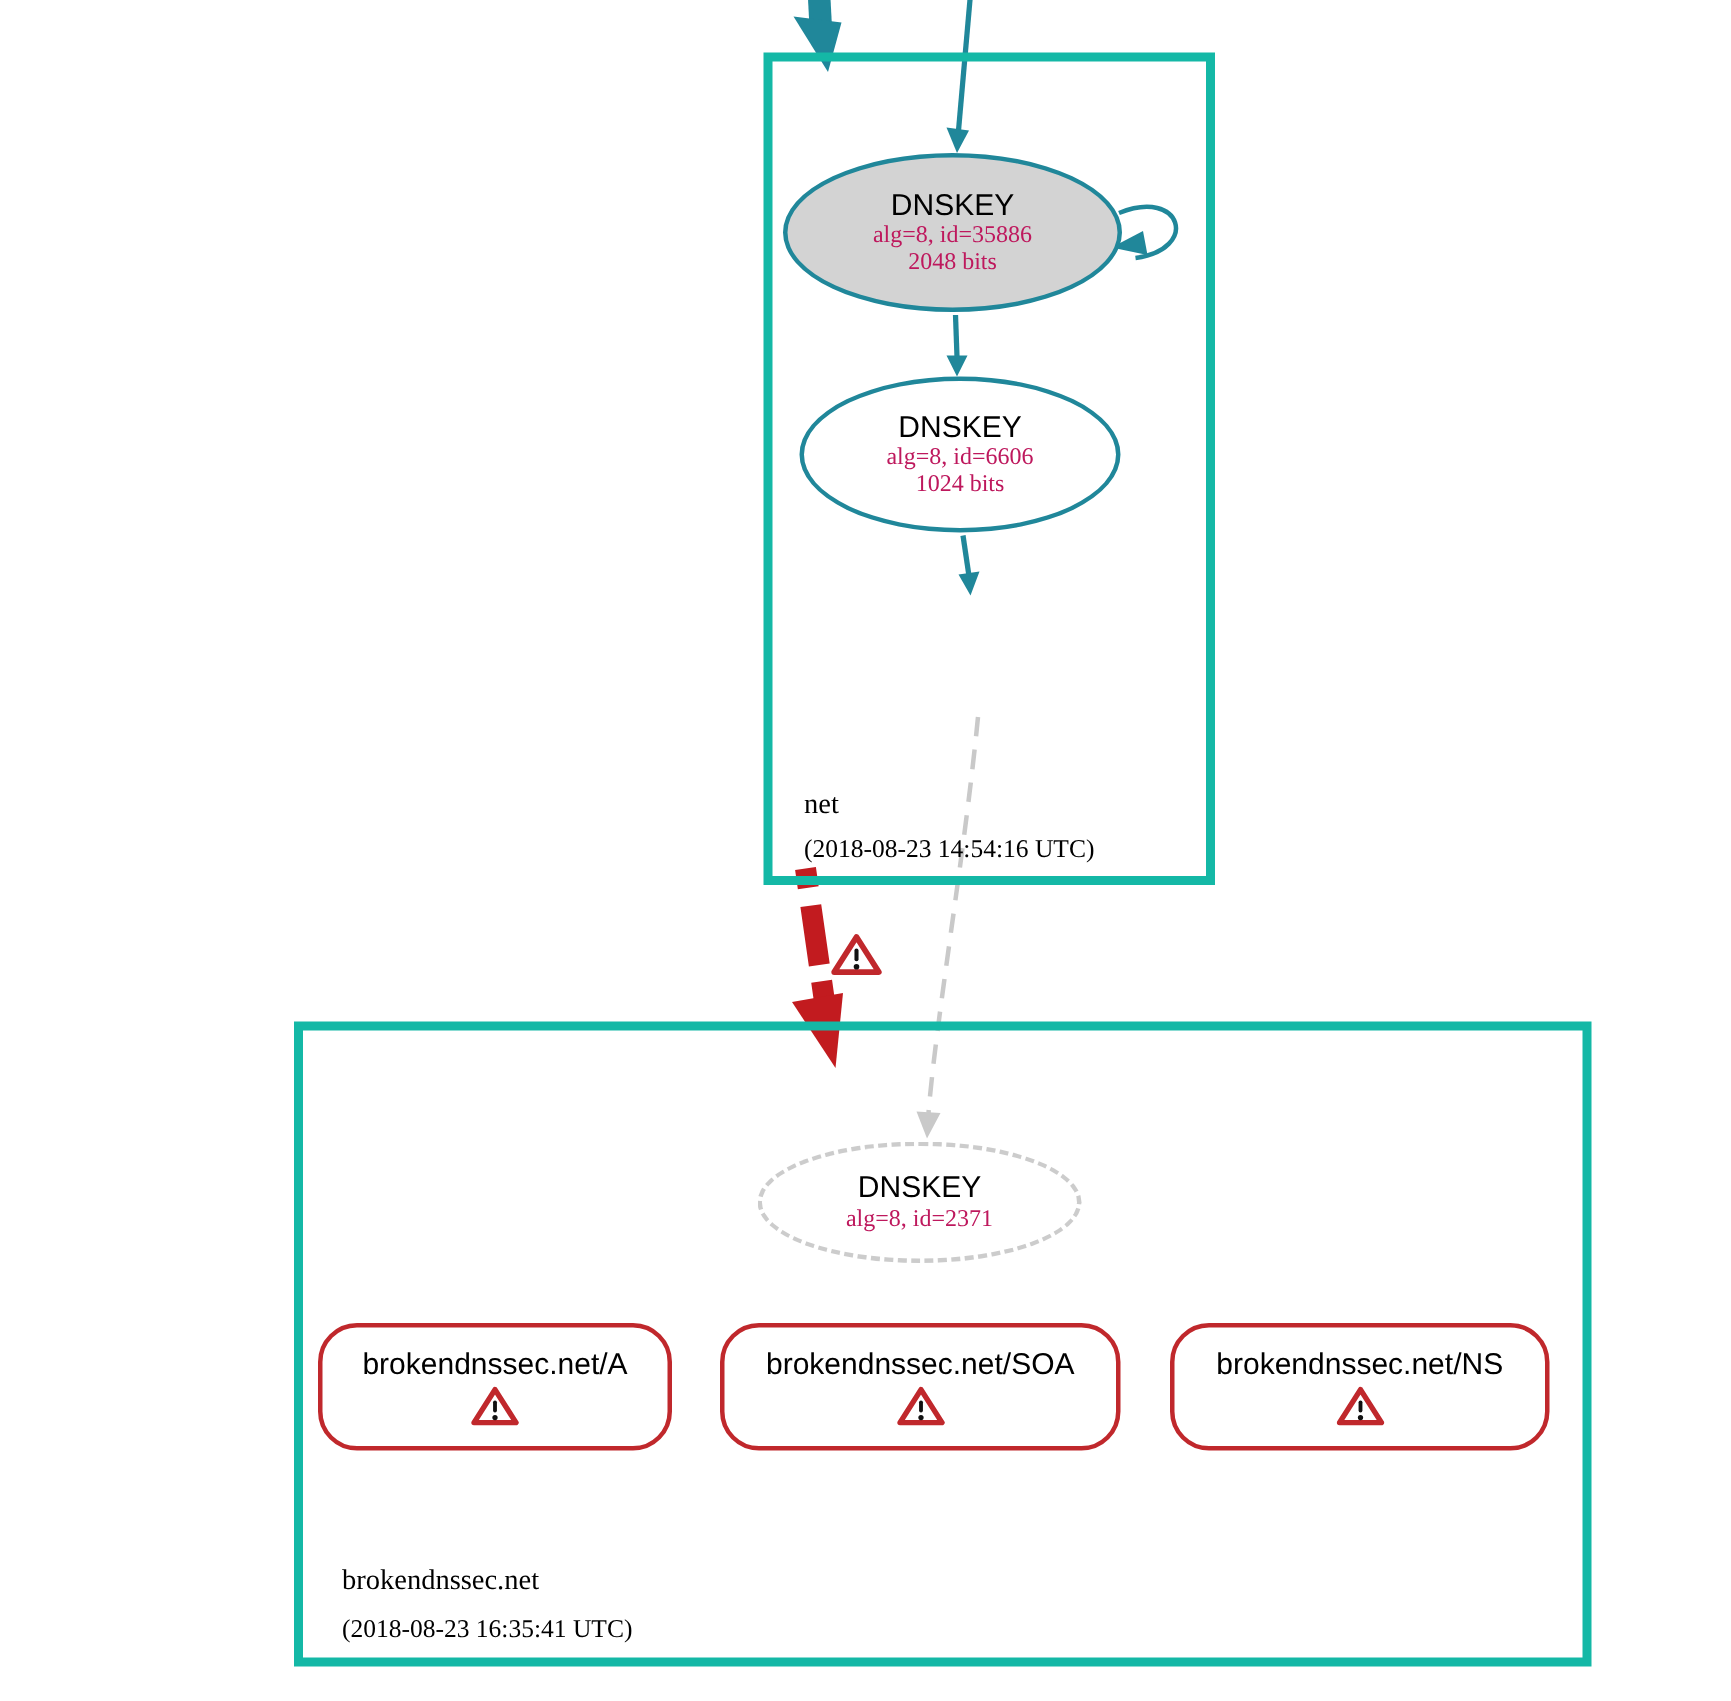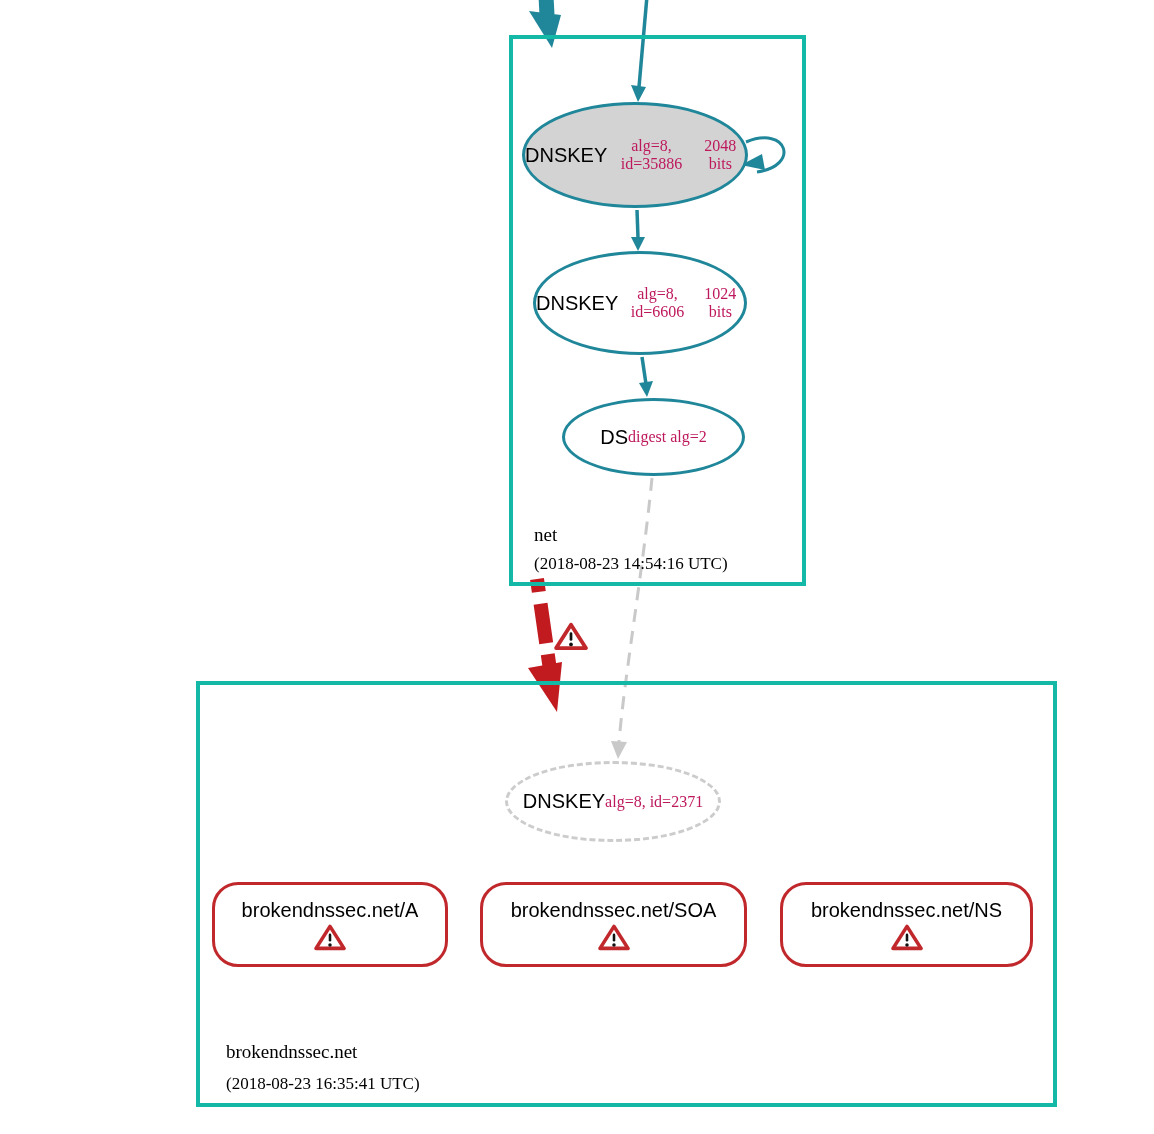--- a/index.html
+++ b/index.html
@@ -12,42 +12,42 @@
     font-family: "Liberation Serif", serif;
   }
   .overlay {
     position: absolute;
     left: 0; top: 0;
     width: 1154px; height: 1134px;
     pointer-events: none;
   }
   .zone-box {
     position: absolute;
-    border: 4px solid #14b8a6;
+    border: 6px solid #14b8a6;
     background: transparent;
     text-decoration: underline;
   }
   .zone-label {
     position: absolute;
     font-family: "Liberation Serif", serif;
     font-size: 19px;
     color: #000;
   }
   .zone-ts {
     position: absolute;
     font-family: "Liberation Serif", serif;
     font-size: 17px;
     color: #000;
     text-align: right;
   }
   .node {
     position: absolute;
     border-radius: 50%;
     display: flex;
-    flex-direction: row;
+    flex-direction: column;
     align-items: center;
     justify-content: center;
     text-align: center;
     box-sizing: border-box;
     line-height: 1.12;
   }
   .node-title {
     font-family: "Liberation Sans", sans-serif;
     font-size: 20px;
     color: #000;
@@ -142,24 +142,20 @@
     <div class="node-detail">alg=8, id=35886</div>
     <div class="node-detail">2048 bits</div>
   </div>
 
   <div class="node node-secure" style="left:533px; top:251px; width:214px; height:104px;">
     <div class="node-title">DNSKEY</div>
     <div class="node-detail">alg=8, id=6606</div>
     <div class="node-detail">1024 bits</div>
   </div>
 
-  <div class="node node-secure" style="left:562px; top:398px; width:183px; height:78px;">
-    <div class="node-title">DS</div>
-    <div class="node-detail">digest alg=2</div>
-  </div>
 
   <div class="node node-insecure" style="left:505px; top:761px; width:216px; height:81px;">
     <div class="node-title">DNSKEY</div>
     <div class="node-detail">alg=8, id=2371</div>
   </div>
 
   <svg class="warn-float" style="left:554px; top:620px;" viewBox="0 0 40 36" xmlns="http://www.w3.org/2000/svg">
     <path d="M20,3.5 L37.5,31 L2.5,31 Z" fill="#ffffff" stroke="#c0282c" stroke-width="4.5" stroke-linejoin="round"></path>
     <rect x="18.4" y="12.5" width="3.2" height="10" rx="1.6" fill="#111111"></rect>
     <circle cx="20" cy="26.8" r="2.2" fill="#111111"></circle>

